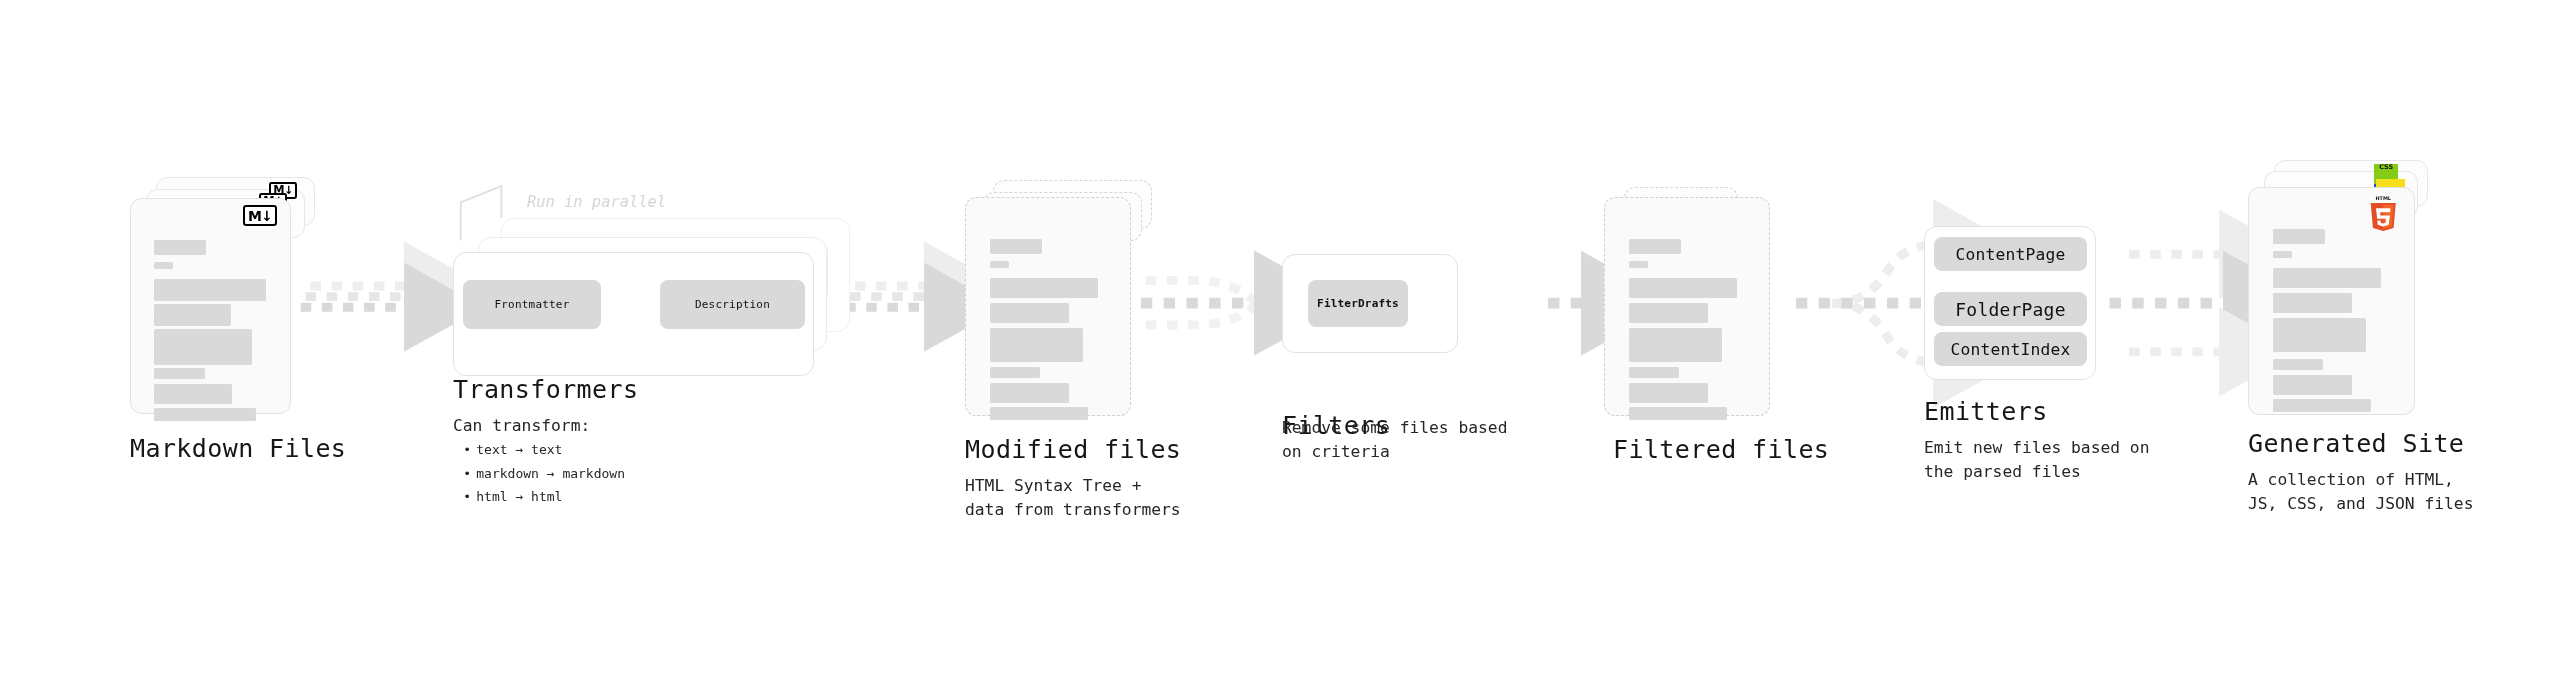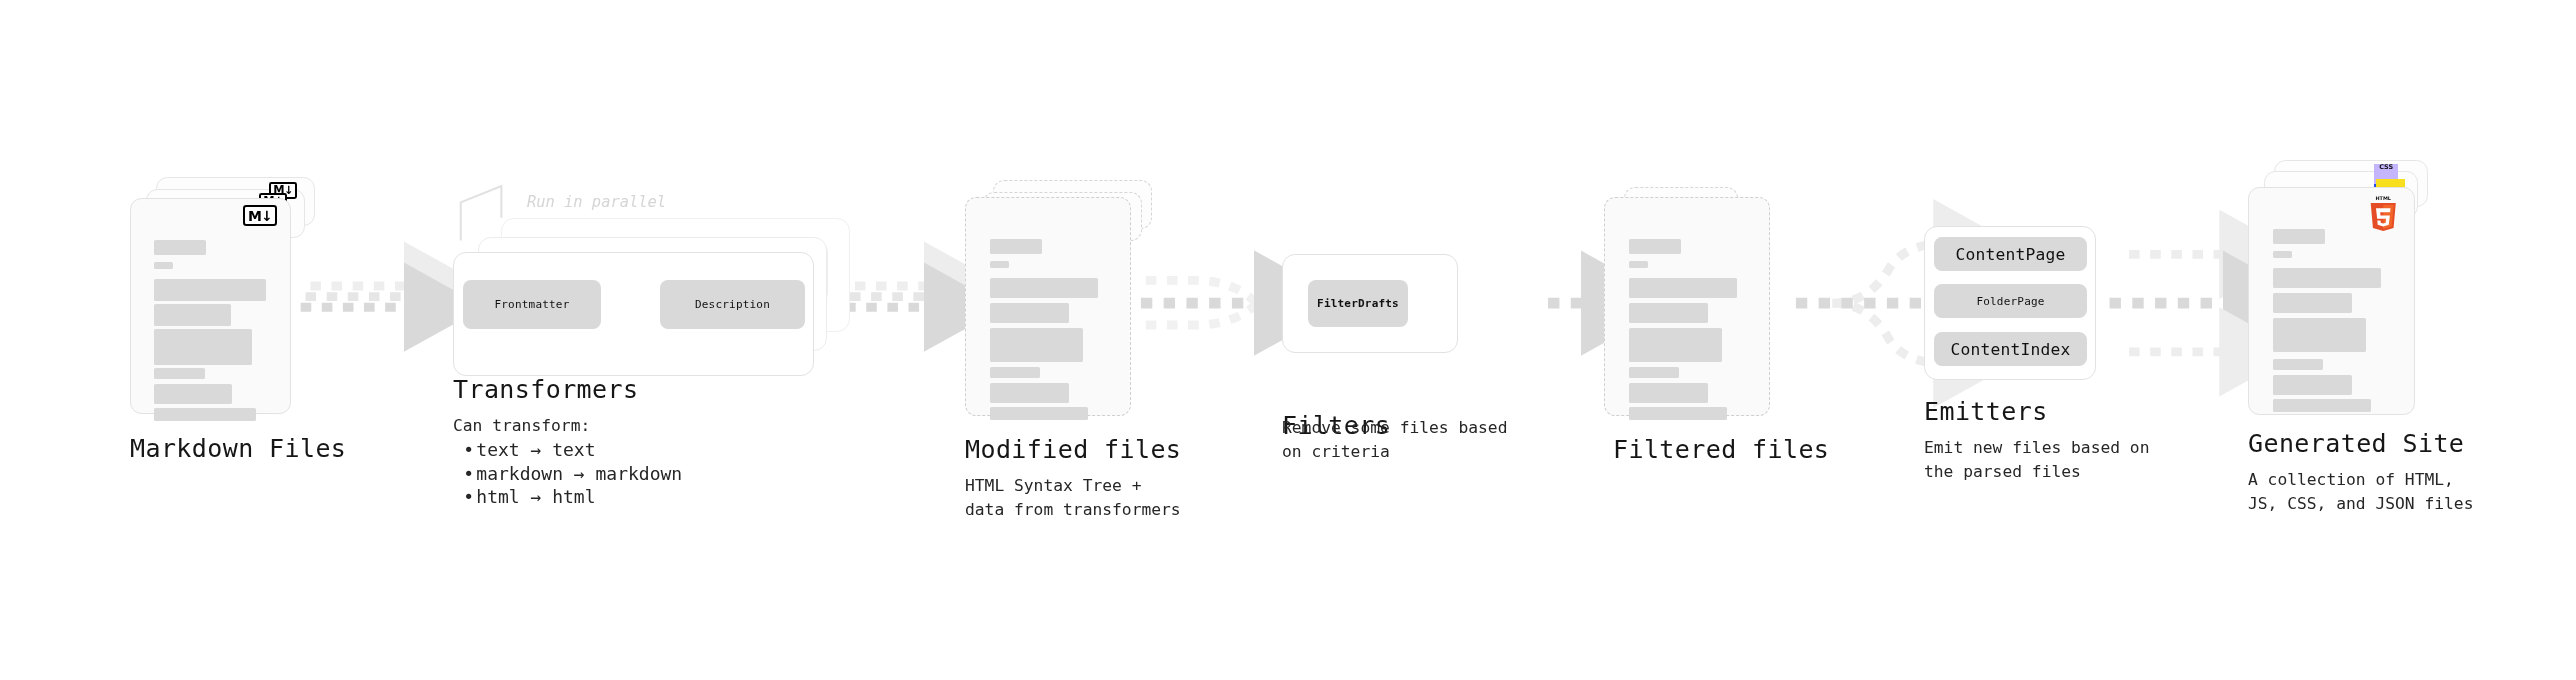--- a/index.html
+++ b/index.html
@@ -24,21 +24,21 @@
     white-space:nowrap;
   }
   .stage-desc{
     font-size:16.3px;
     line-height:23.6px;
     color:#262626;
     white-space:pre-line;
   }
   .bullets{margin:0;padding:0;list-style:none;}
   .bullets li{
-    font-size:18px;line-height:23.6px;color:#262626;white-space:nowrap;
+    font-size:13px;line-height:23.6px;color:#262626;white-space:nowrap;
     padding-left:16.3px;position:relative;
   }
   .bullets li:before{
     content:"\2022";position:absolute;left:3.3px;top:0;color:#262626;
   }
 
   
   .doccard{
     position:absolute;
     background:#fafafa;
@@ -85,21 +85,21 @@
     background:#fff;
     display:flex;align-items:center;justify-content:center;
     font-family:"DejaVu Sans","Liberation Sans",sans-serif;
     font-weight:700;font-size:11.4px;line-height:1;color:#000;
     letter-spacing:-0.8px;
     box-sizing:border-box;overflow:hidden;
   }
   .css-badge{
     position:absolute;
     width:24.4px;height:23px;
-    background:#c4b5fd;
+    background:#84cc16;
     display:flex;align-items:flex-start;justify-content:center;
     font-family:"DejaVu Sans","Liberation Sans",sans-serif;
     font-weight:700;font-size:6.5px;line-height:6.5px;color:#111;
     border-bottom:3.3px solid #264de4;
     box-sizing:border-box;
   }
   .js-badge{
     position:absolute;
     width:29px;height:14.6px;
     background:#f7df1e;
@@ -295,21 +295,21 @@
       <div class="bar" style="left:24.4px;top:185px;width:79px;height:19.5px;"></div>
       <div class="bar" style="left:24.4px;top:209px;width:98px;height:13px;"></div>
     </div>
 
     <div class="abs stage-title" style="left:1613px;top:435px;">Filtered files</div>
   </div>
 
   <div>
     <div class="groupbox" style="left:1924px;top:226px;width:172px;height:154px;"></div>
     <div class="pill" style="left:1934px;top:237px;width:153px;height:34px;font-size:16.3px;">ContentPage</div>
-    <div class="pill" style="left:1934px;top:284px;width:153px;height:34px;font-size:11px;">FolderPage</div>
+    <div class="pill" style="left:1934px;top:292px;width:153px;height:34px;font-size:18px;">FolderPage</div>
     <div class="pill" style="left:1934px;top:332px;width:153px;height:34px;font-size:16.3px;">ContentIndex</div>
 
     <div class="abs stage-title" style="left:1924px;top:397px;">Emitters</div>
     <div class="abs stage-desc" style="left:1924px;top:436px;">Emit new files based on
 the parsed files</div>
   </div>
 
   <div>
     <div class="stack-back" style="left:2274px;top:160px;width:154px;height:47px;"></div>
     <div class="stack-back" style="left:2264px;top:171px;width:154px;height:47px;"></div>

